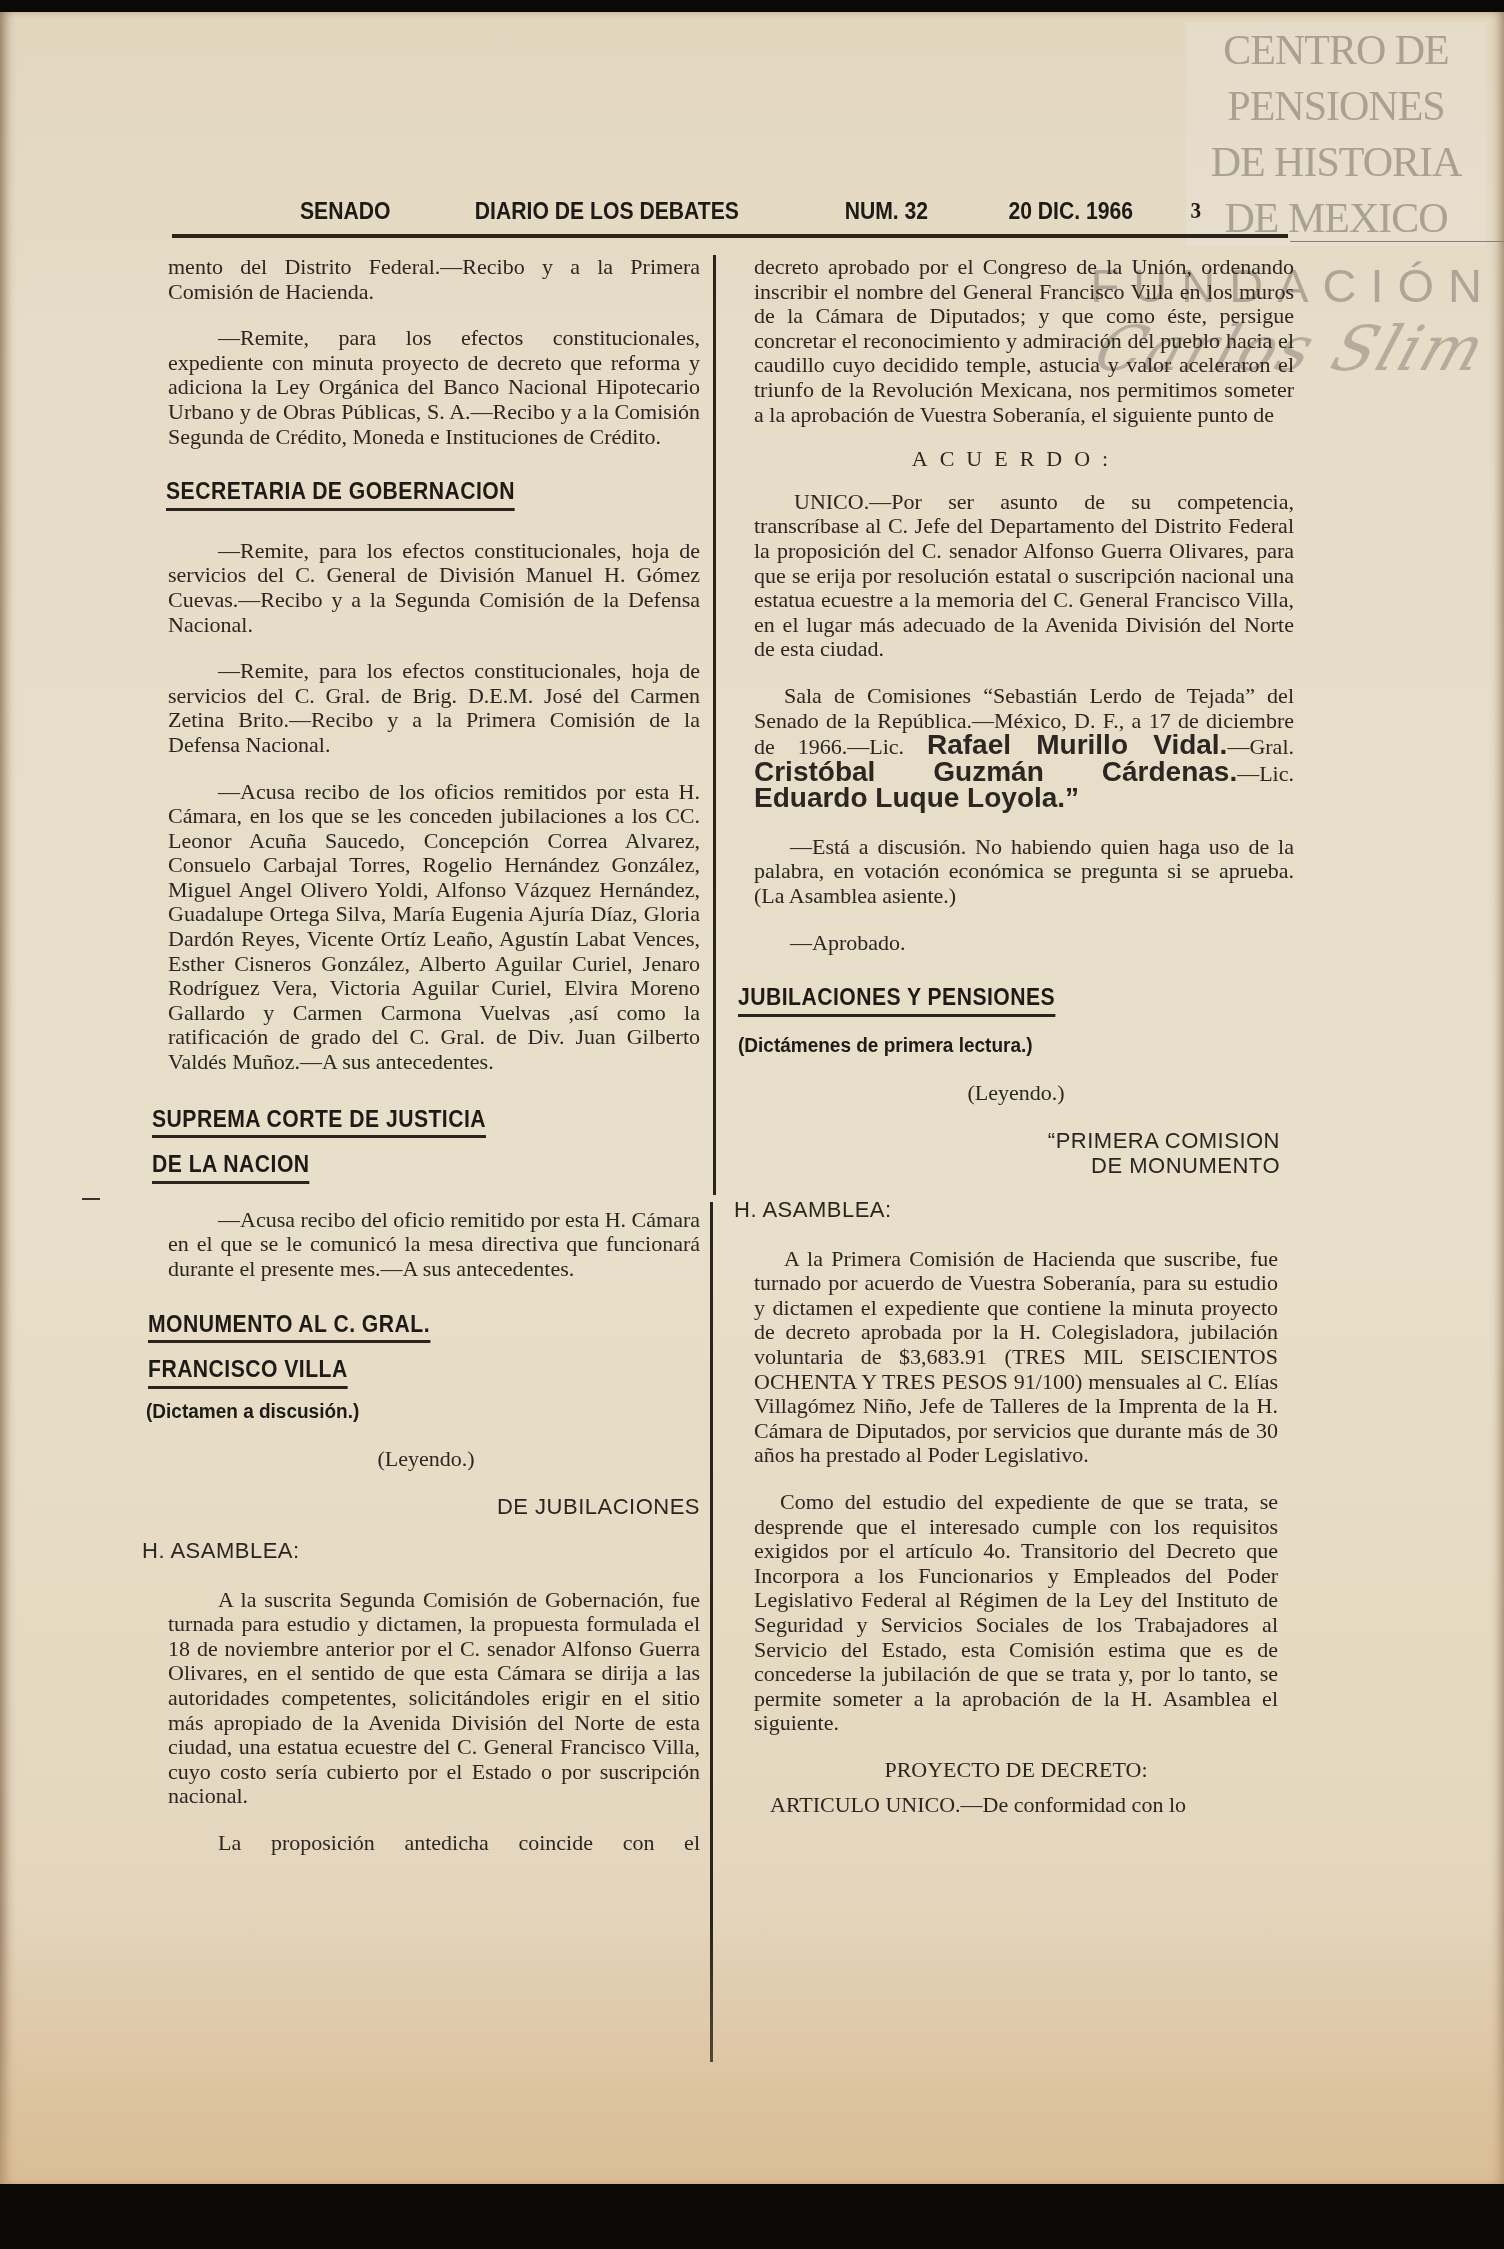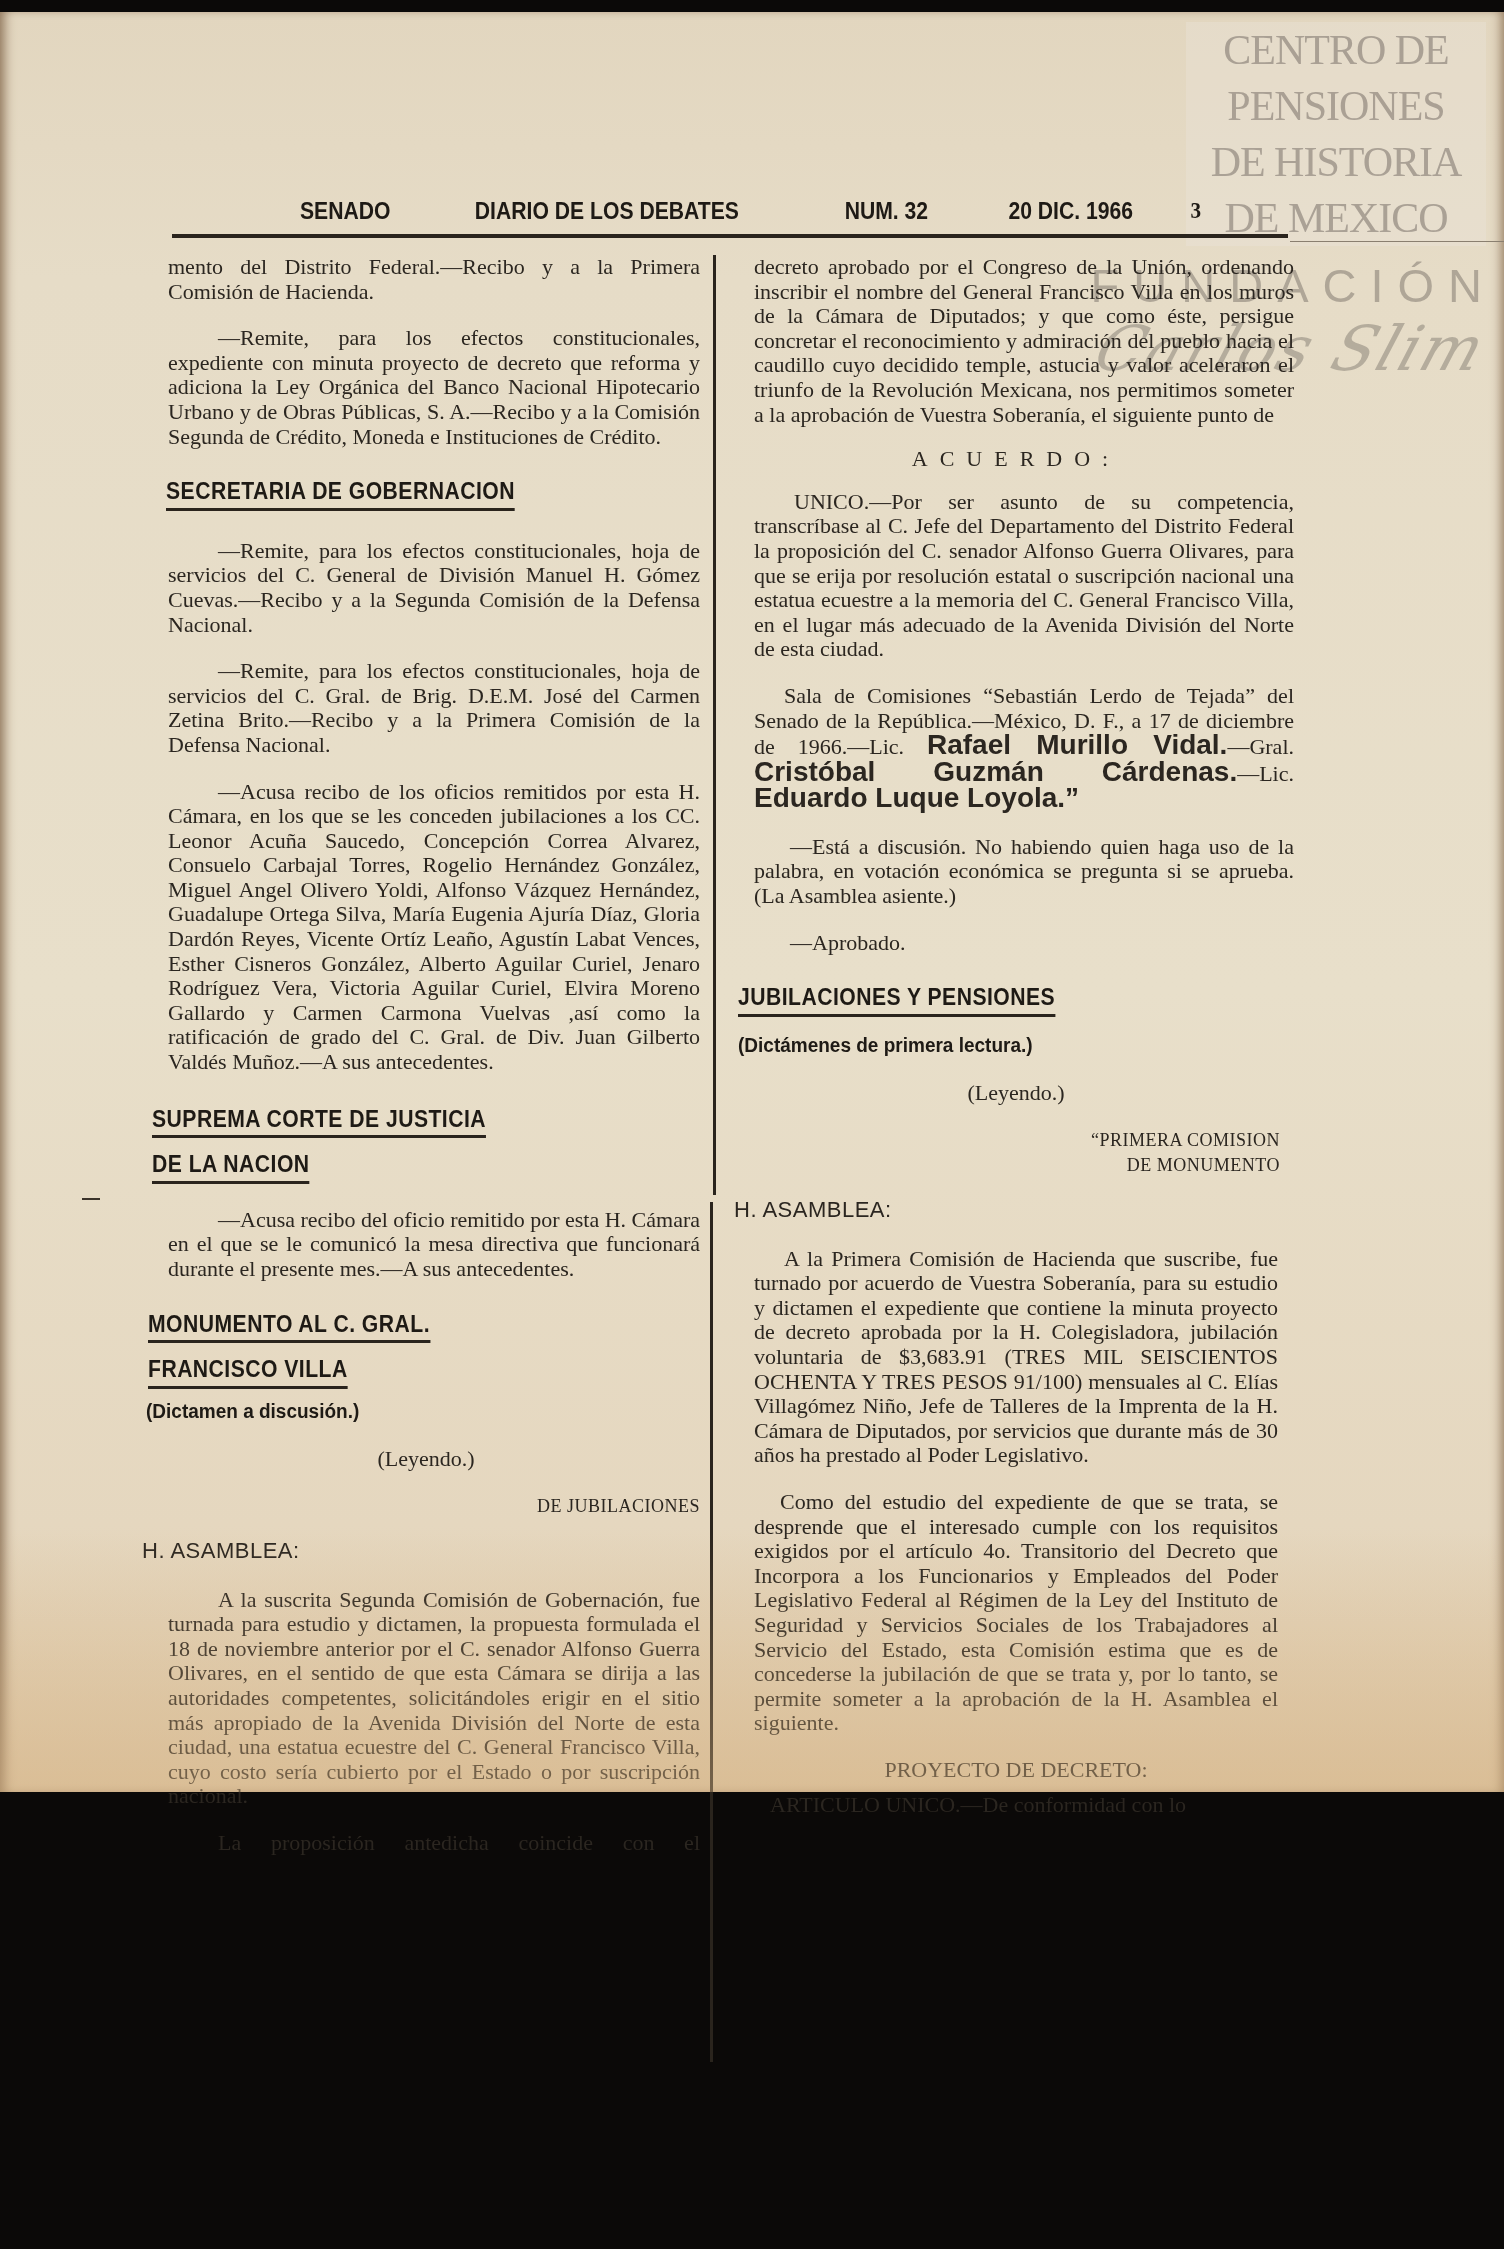--- a/index.html
+++ b/index.html
@@ -3,21 +3,21 @@
 <meta charset="utf-8">
 <style>
   html, body { margin: 0; padding: 0; }
   body {
     width: 1504px; height: 2249px; overflow: hidden; position: relative;
     background: #0b0908;
     font-family: "Liberation Serif", "DejaVu Serif", serif;
     color: #2b2620;
   }
   .page {
-    position: absolute; left: 0; top: 12px; width: 1504px; height: 1780px;
+    position: absolute; left: 0; top: 12px; width: 1504px; height: 2172px;
     background: linear-gradient(180deg, #e2d6bf 0%, #e6dcc7 15%, #e8dfca 55%, #e5d7bf 85%, #ddc7a6 100%);
     box-shadow: inset 10px 0 12px -6px #8c7257, inset -8px 0 12px -6px #8c7257;
   }
   .page::after {
     content: ""; position: absolute; left: 0; right: 0; bottom: 0; height: 260px;
     background: linear-gradient(180deg, rgba(214,178,130,0) 0%, rgba(214,178,130,0.45) 100%);
     pointer-events: none;
   }
   .header {
     position: absolute; top: 186px; left: 300px; width: 1020px; height: 32px;
@@ -49,21 +49,21 @@
   .section-head {
     display: inline-block; font-family: "Liberation Sans", sans-serif; font-weight: bold;
     font-size: 23px; letter-spacing: 0.5px; padding-bottom: 4px; border-bottom: 3px solid #2a241d;
     margin: 8px 0 6px -8px; transform: scaleX(0.92); transform-origin: left center; color: #1e1a15;
   }
   .sub-head {
     font-family: "Liberation Sans", sans-serif; font-weight: bold; font-size: 20px;
     margin: 10px 0 24px -6px; color: #1e1a15; transform: scaleX(0.95); transform-origin: left center;
   }
   .centered { text-align: center; margin: 0 0 22px 0; }
-  .right-block { text-align: right; margin: 13px 0 20px 0; font-family: Liberation Serif, serif; font-size: 18px; line-height: 25px; letter-spacing: 0.5px; }
+  .right-block { text-align: right; margin: 13px 0 20px 0; font-family: Liberation Sans, sans-serif; font-size: 22px; line-height: 25px; letter-spacing: 0.5px; }
   .asamblea { font-family: "Liberation Sans", sans-serif; font-size: 22px; letter-spacing: 0.5px; margin: 0 0 24px -10px; }
   .spaced { letter-spacing: 12px; text-align: center; margin: 20px 0 18px 0; }
   b.sig { font-family: "Liberation Sans", sans-serif; font-weight: bold; font-size: 28px; }
   .watermark {
     position: absolute; color: rgba(120,112,104,0.55); font-family: "Liberation Serif", serif;
     font-size: 42px; line-height: 56px; text-align: center; right: 18px; top: 10px; width: 300px;
     background: rgba(235,230,222,0.35); letter-spacing: -1px; pointer-events: none;
   }
   .wm-fund {
     position: absolute; right: 8px; top: 246px; font-family: "Liberation Sans", sans-serif;

